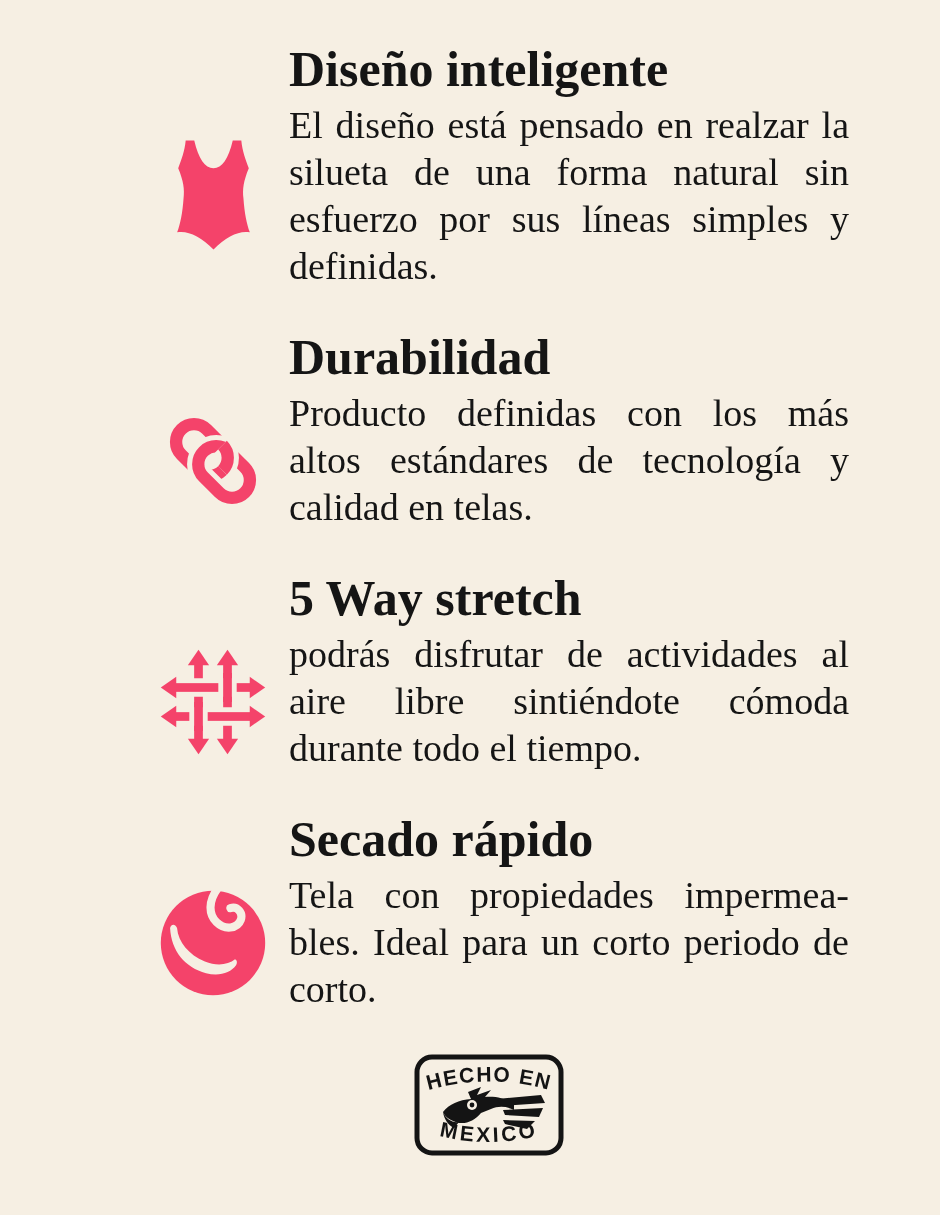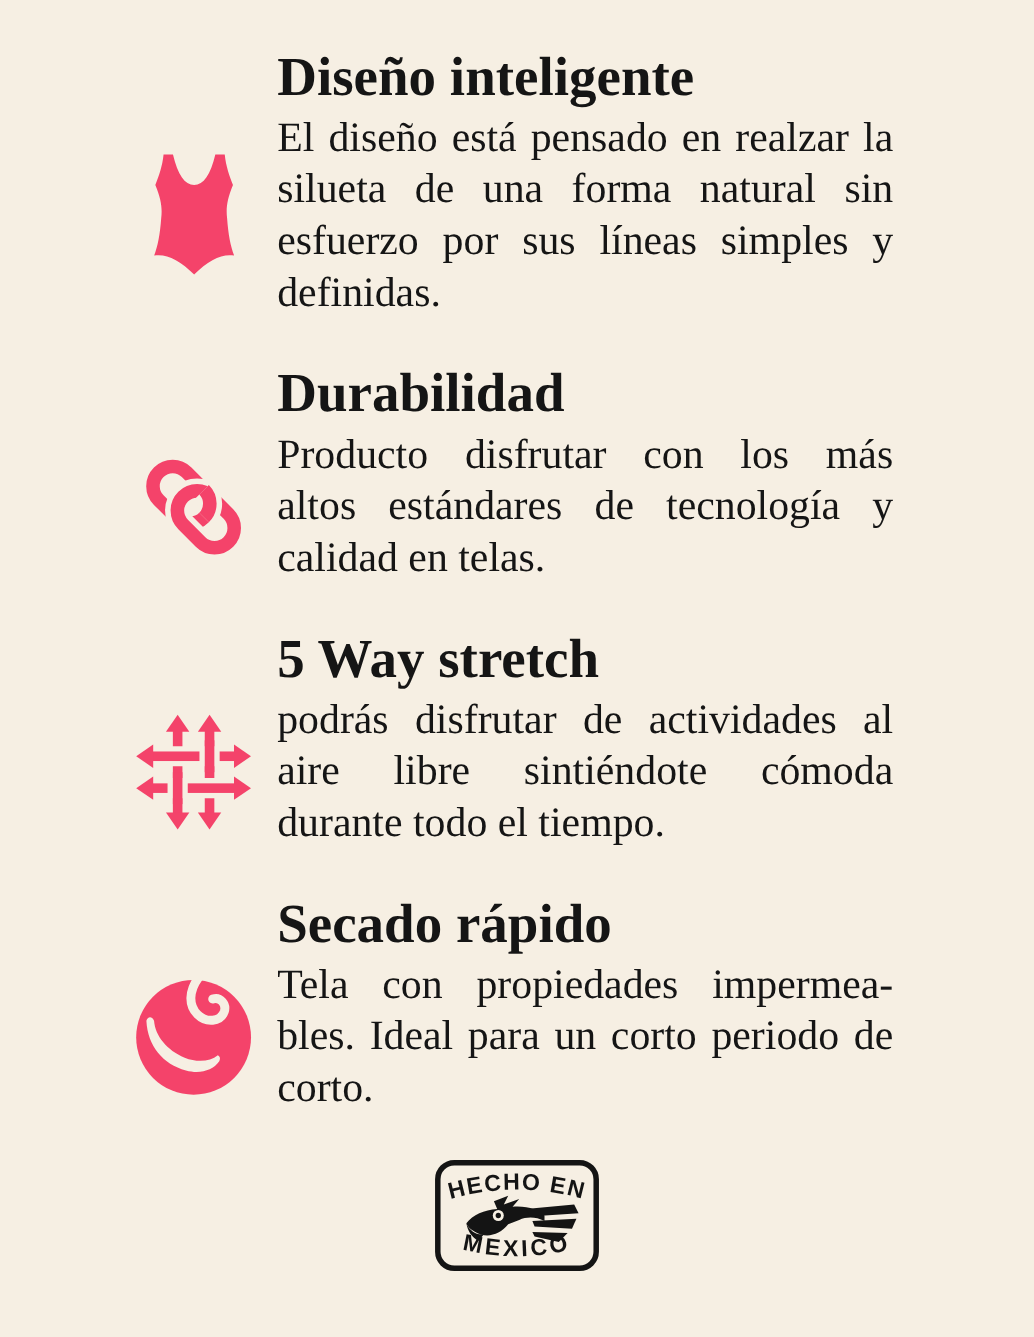--- a/index.html
+++ b/index.html
@@ -10,21 +10,21 @@
   }
   *{box-sizing:border-box;}
   html,body{margin:0;padding:0;}
   body{
     width:940px;height:1215px;
     background:var(--bg);
     color:var(--ink);
     font-family:"Liberation Serif", serif;
     overflow:hidden;
   }
-  .wrap{padding-top:42px;}
+  .wrap{padding-top:42px;padding-left:37px;}
   .section{
     display:grid;
     grid-template-columns:252px 560px;
     margin-bottom:40px;
   }
   .sec-title{
     grid-column:2;grid-row:1;
     font-size:50px;font-weight:bold;line-height:54px;
     margin:0 0 6px 0;
   }
@@ -81,21 +81,21 @@
             <rect x="34" y="10" width="32" height="52" rx="16" fill="none" stroke="var(--accent)" stroke-width="11"></rect>
             <rect x="34" y="38" width="32" height="52" rx="16" fill="none" stroke="var(--bg)" stroke-width="20"></rect>
             <rect x="34" y="38" width="32" height="52" rx="16" fill="none" stroke="var(--accent)" stroke-width="11"></rect>
             <path d="M66,46 A16,16 0 0 1 50,62" fill="none" stroke="var(--bg)" stroke-width="20"></path>
             <path d="M66,46 A16,16 0 0 1 50,62" fill="none" stroke="var(--accent)" stroke-width="11"></path>
           </g>
         </svg>
       </div>
     </div>
     <div class="body-col">
-      <div class="bline">Producto disfrutar con los más</div>
+      <div class="bline">Producto definidas con los más</div>
       <div class="bline">altos estándares de tecnología y</div>
       <div class="bline last">calidad en telas.</div>
     </div>
   </div>
 
   <div class="section">
     <h2 class="sec-title">5 Way stretch</h2>
     <div class="icon-cell">
       <div class="icon-inner">
         <svg width="116" height="116" viewBox="0 0 120 120" aria-hidden="true">

